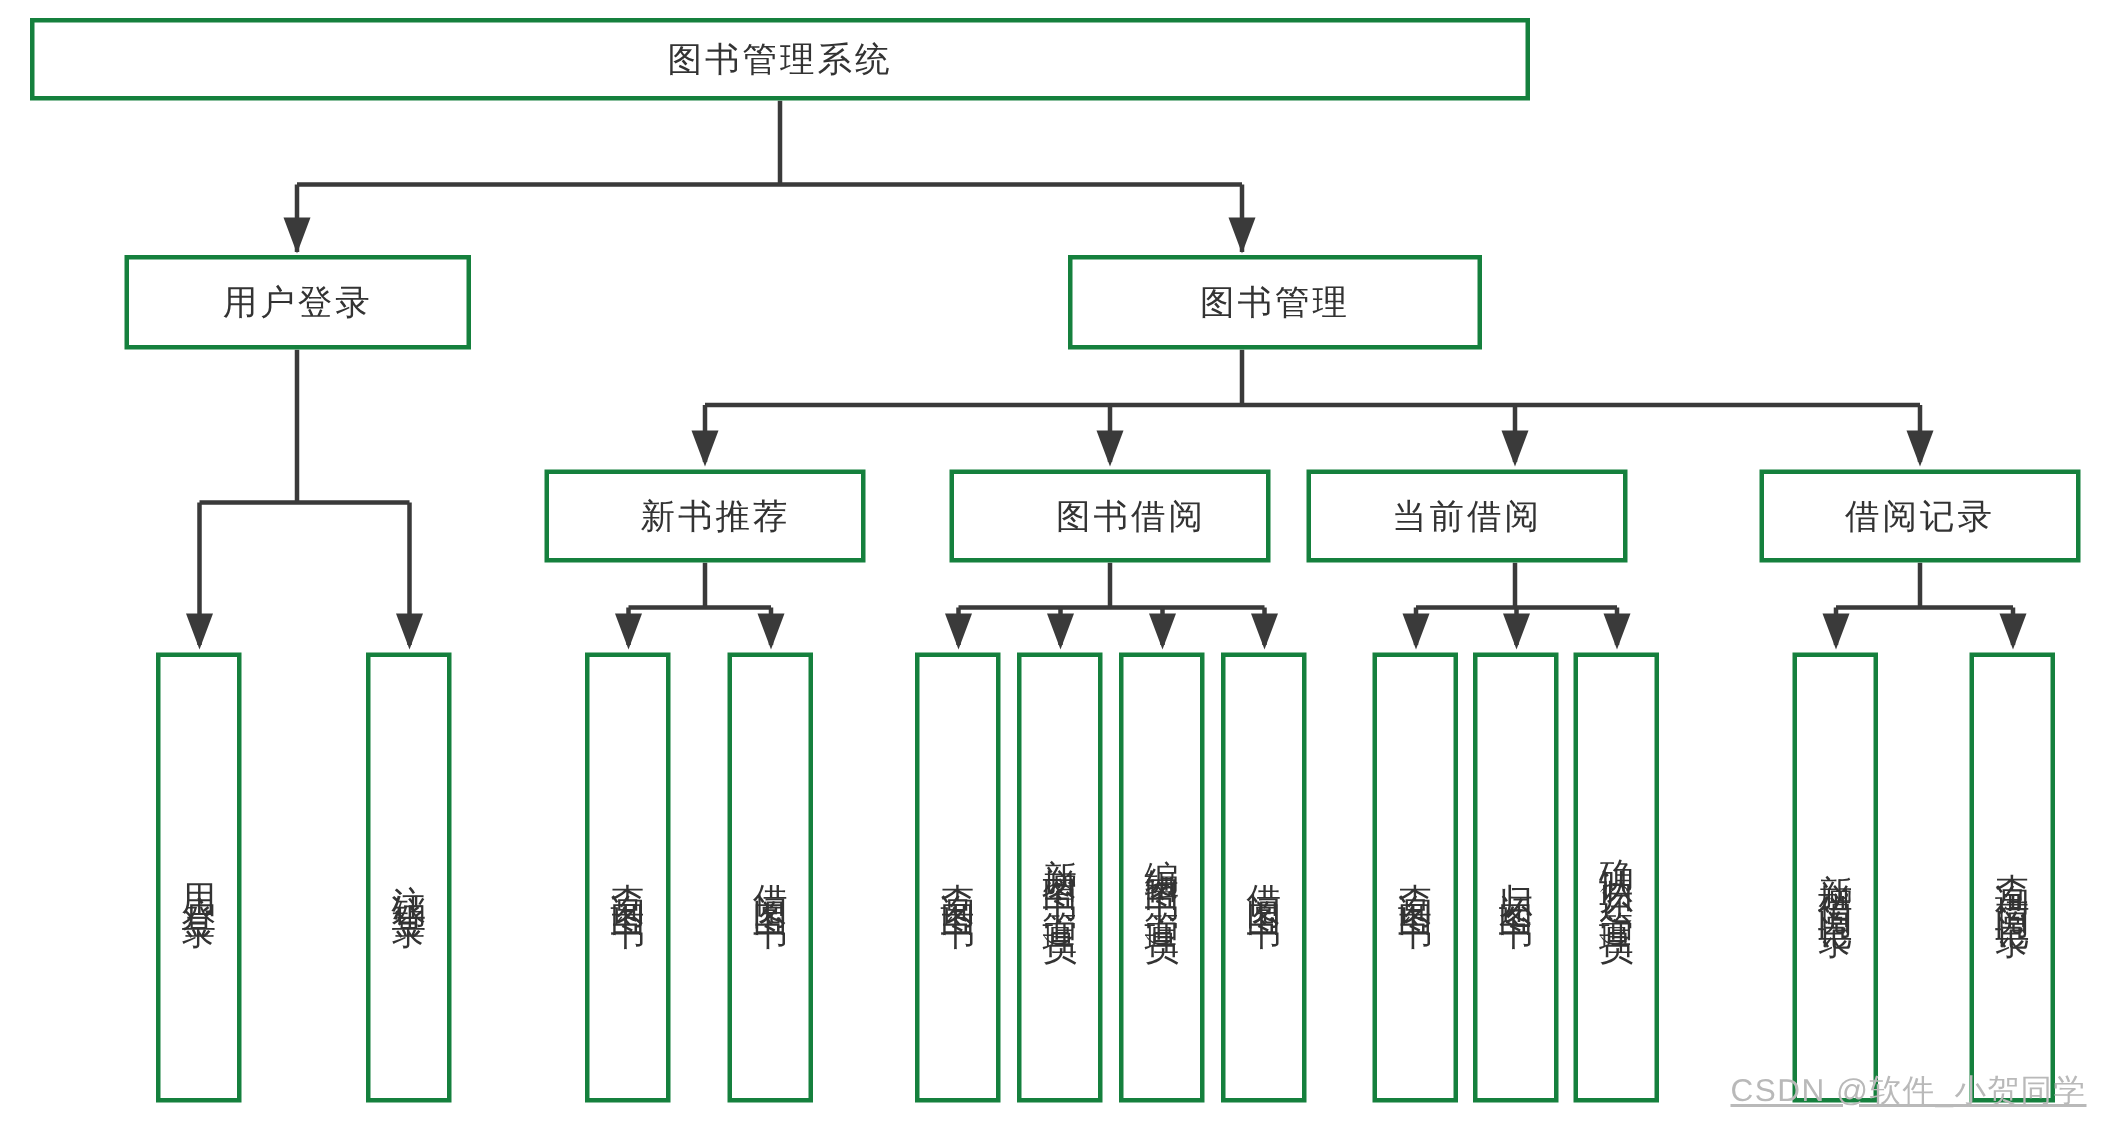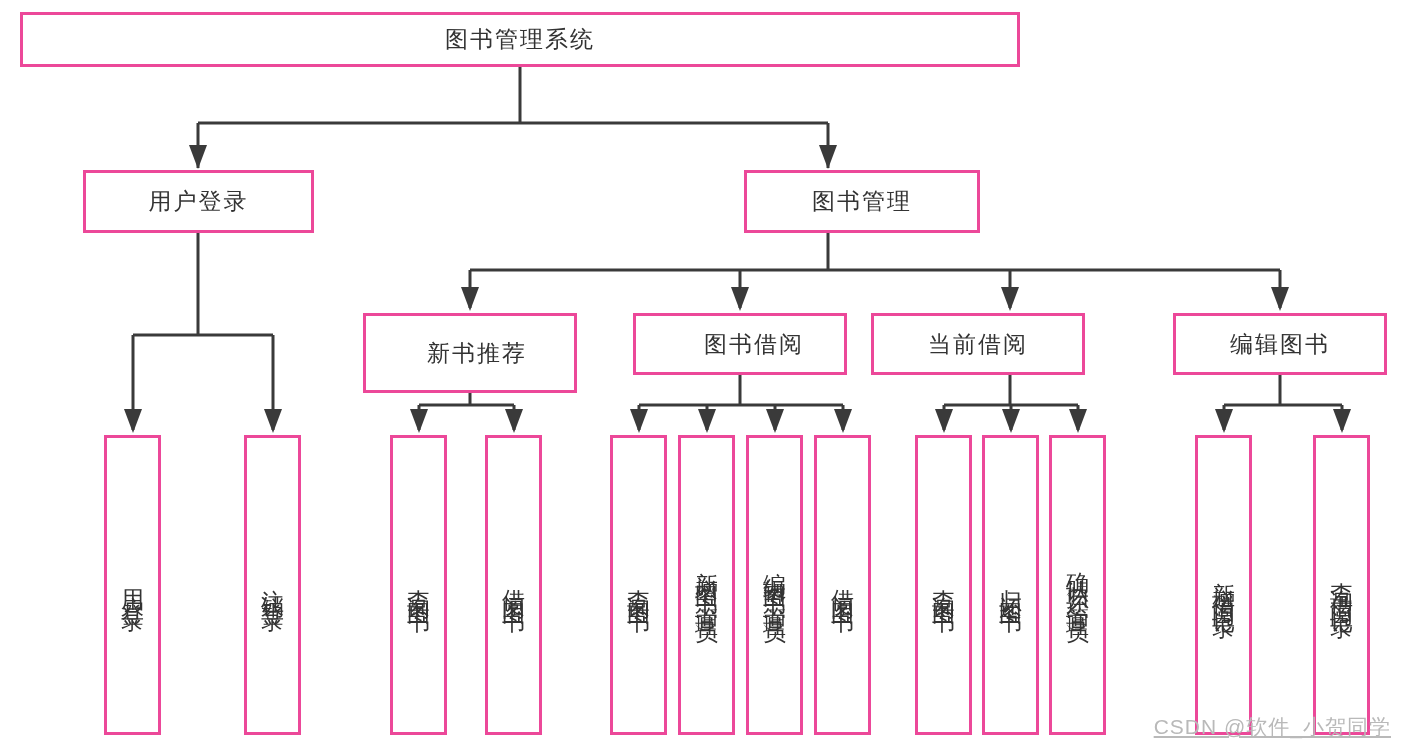--- a/index.html
+++ b/index.html
@@ -11,21 +11,21 @@
     overflow: hidden;
     color: #333333;
   }
   .connectors {
     position: absolute;
     left: 0; top: 0;
     width: 1405px; height: 747px;
   }
   .node {
     position: absolute;
-    border: 3px solid #ec4899;
+    border: 3px solid #15803d;
     background: #ffffff;
     display: flex;
     align-items: center;
     justify-content: center;
     color: #333333;
   }
   .h-node {
     font-size: 23px;
     letter-spacing: 2px;
     white-space: nowrap;
@@ -87,26 +87,26 @@
     <polygon points="1002,409 1020,409 1011,433"></polygon>
     <polygon points="1069,409 1087,409 1078,433"></polygon>
     <polygon points="1215,409 1233,409 1224,433"></polygon>
     <polygon points="1333,409 1351,409 1342,433"></polygon>
   </g>
 </svg>
 
 <div class="node h-node" style="left:20px; top:12px; width:1000px; height:55px;">图书管理系统</div>
 
 <div class="node h-node" style="left:83px; top:170px; width:231px; height:63px;">用户登录</div>
-<div class="node h-node" style="left:712px; top:170px; width:236px; height:63px;margin-left:32px;">图书管理</div>
+<div class="node h-node" style="left:712px; top:170px; width:276px; height:63px;">图书管理</div>
 
-<div class="node h-node" style="left:363px; top:313px; width:214px; height:80px;padding-left:14px;">新书推荐</div>
+<div class="node h-node" style="left:363px; top:313px; width:214px; height:62px;padding-left:14px;">新书推荐</div>
 <div class="node h-node" style="left:633px; top:313px; width:214px; height:62px;padding-left:28px;">图书借阅</div>
 <div class="node h-node" style="left:871px; top:313px; width:214px; height:62px;">当前借阅</div>
-<div class="node h-node" style="left:1173px; top:313px; width:214px; height:62px;">编辑图书</div>
+<div class="node h-node" style="left:1173px; top:313px; width:214px; height:62px;">借阅记录</div>
 
 <div class="node v-node" style="left:104px; top:435px; width:57px; height:300px;">用户登录</div>
 <div class="node v-node" style="left:244px; top:435px; width:57px; height:300px;">注销登录</div>
 
 <div class="node v-node" style="left:390px; top:435px; width:57px; height:300px;">查询图书</div>
 <div class="node v-node" style="left:485px; top:435px; width:57px; height:300px;">借阅图书</div>
 
 <div class="node v-node" style="left:610px; top:435px; width:57px; height:300px;">查询图书</div>
 <div class="node v-node" style="left:678px; top:435px; width:57px; height:300px;">新增图书（管理员）</div>
 <div class="node v-node" style="left:746px; top:435px; width:57px; height:300px;">编辑图书（管理员）</div>

